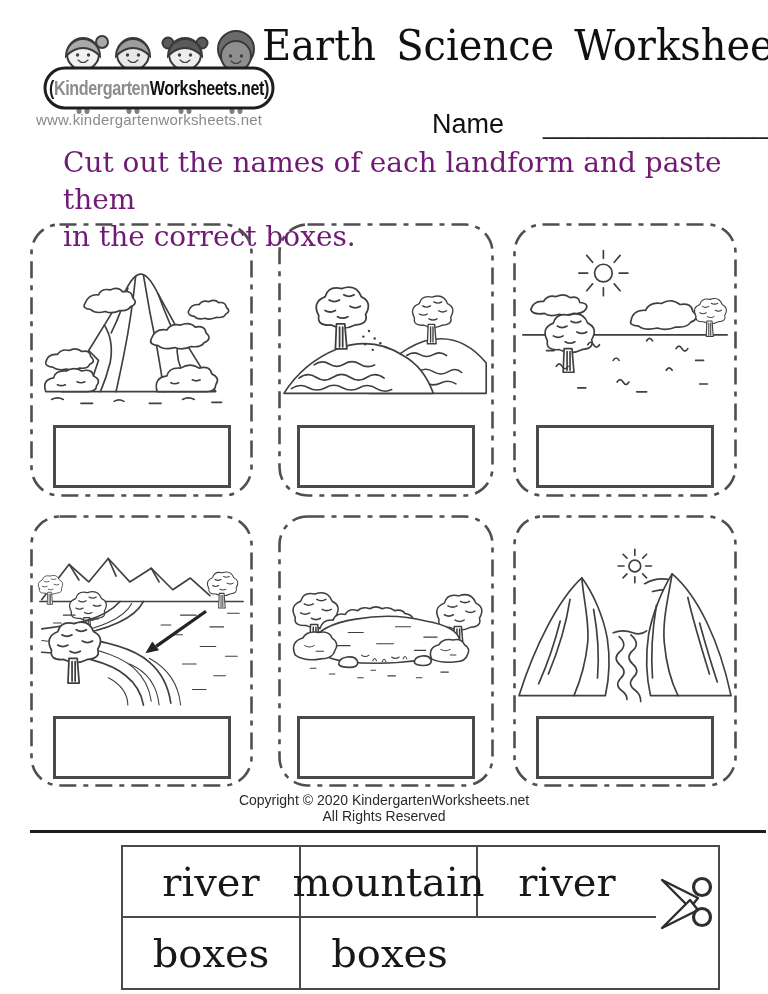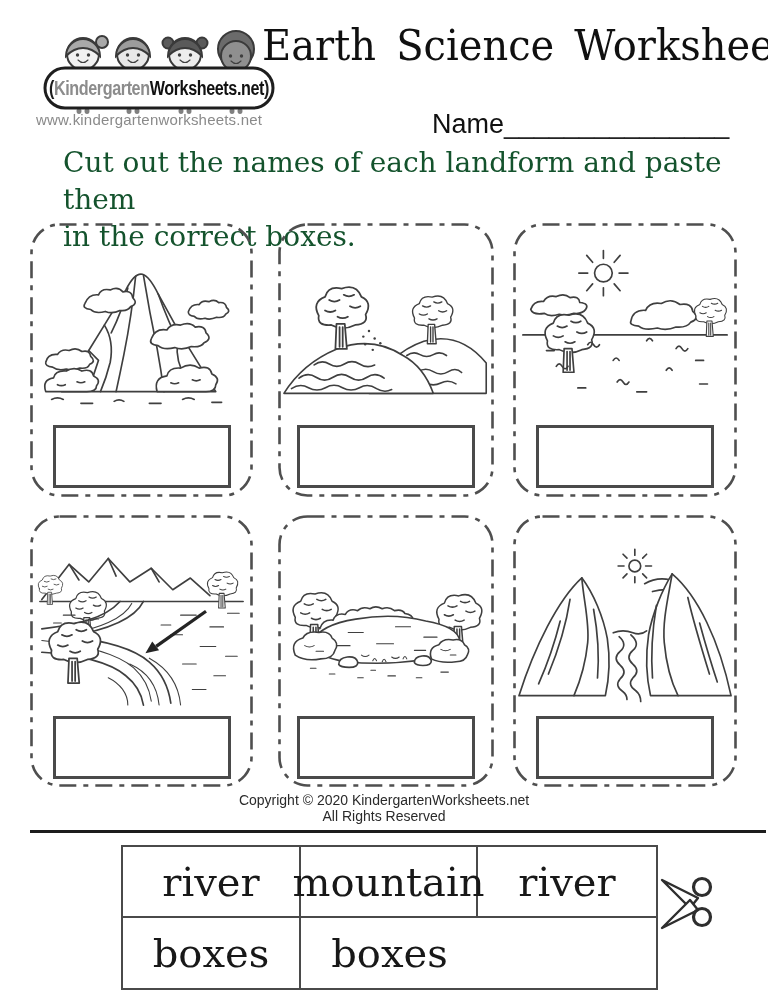--- a/index.html
+++ b/index.html
@@ -10,24 +10,24 @@
   
   .logo { position:absolute; left:33px; top:12px; width:232px; height:102px;margin-left:10px; }
   .logo svg { display:block; }
   .site-url { position:absolute; left:36px; top:111px; font-size:15px; color:#8a8a8a; letter-spacing:.2px; }
   .title {
     position:absolute; left:262px; top:20px; width:500px;
     font-family:"DejaVu Serif", serif; font-size:43px; color:#101010;
     word-spacing:8px; transform:scaleX(.93); transform-origin:left top; white-space:nowrap;
   }
   .name-row { position:absolute; left:432px; top:109px; font-size:27px; color:#111; white-space:nowrap; }
-  .name-row .blank { letter-spacing:0; color:#222; }
+  .name-row .blank { letter-spacing:0; color:#222;margin-left:39px; }
   .instructions {
     position:absolute; left:63px; top:144px; width:670px;
-    font-family:"DejaVu Serif", serif; font-size:28px; line-height:37px; color:#14532d;
+    font-family:"DejaVu Serif", serif; font-size:28px; line-height:37px; color:#701a75;
   }
   
   .card { position:absolute; }
   .card-border { position:absolute; left:0; top:0; }
   .art { position:absolute; left:4px; top:14px; right:4px; height:186px; }
   .art svg { width:100%; height:100%; }
   .answer {
     position:absolute; left:50%; transform:translateX(-50%);
     width:178px; height:63px; box-sizing:border-box;
     border:3px solid #4a4a4a; background:#fff;
@@ -37,21 +37,21 @@
   
   .ln  { fill:none; stroke:#3f3f3f; stroke-width:1.7; stroke-linecap:round; stroke-linejoin:round; }
   .th  { stroke-width:1.1; }
   .wh  { fill:#fff; stroke:#3f3f3f; stroke-width:1.7; stroke-linejoin:round; stroke-linecap:round; }
   .dot { fill:#3f3f3f; stroke:none; }
   
   .copyright { position:absolute; left:0; top:792px; width:768px; text-align:center;
                font-size:14px; line-height:16px; color:#2a2a2a; }
   .divider { position:absolute; left:30px; top:830px; width:736px; height:3px; background:#1d1d1d; }
   .word-bank {
-    position:absolute; left:121px; top:845px; width:537px; height:145px; box-sizing:border-box;
+    position:absolute; left:121px; top:845px; width:599px; height:145px; box-sizing:border-box;
     border:2px solid #4a4a4a; display:grid;
     grid-template-columns:178px 177px 178px; grid-template-rows:71px 70px;
   }
   .wb-cell {
     display:flex; align-items:center; justify-content:center;
     font-family:"DejaVu Serif", serif; font-size:40px; color:#181818;
     border-right:2px solid #4a4a4a; border-bottom:2px solid #4a4a4a; box-sizing:border-box;
   }
   .wb-cell.last-col { border-right:none; }
   .wb-cell.last-row { border-bottom:none; }

